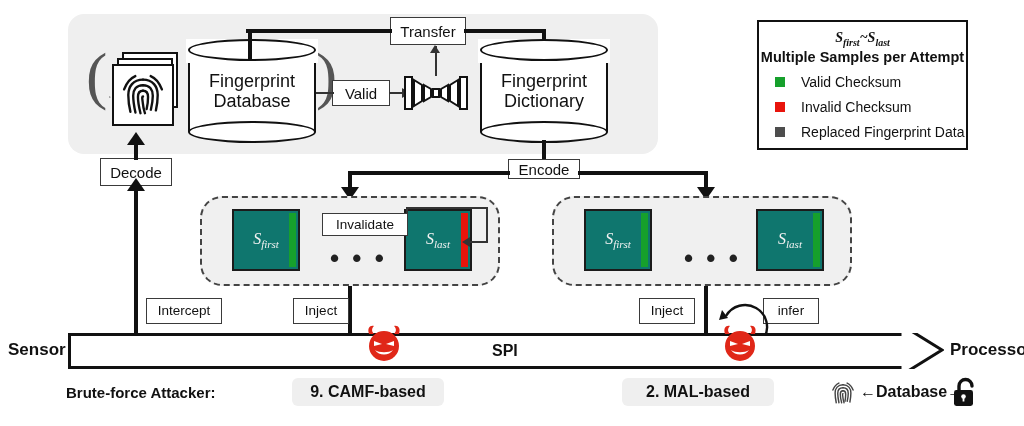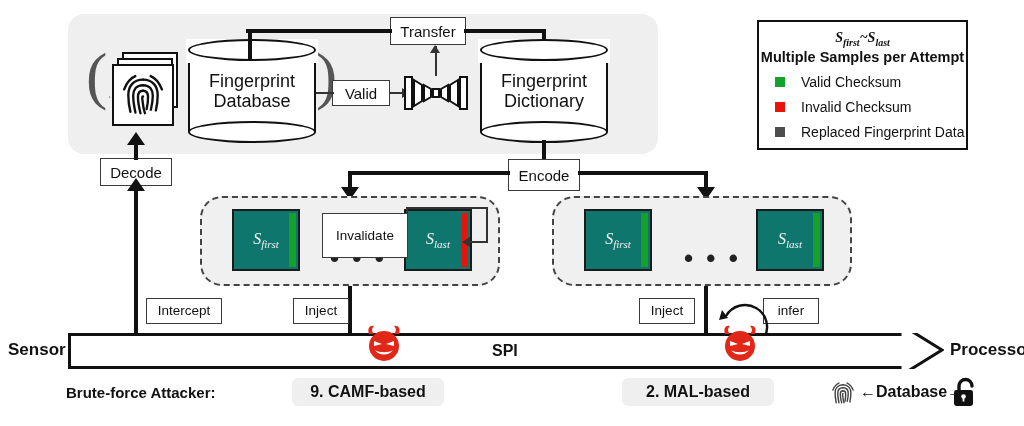--- a/index.html
+++ b/index.html
@@ -175,40 +175,40 @@
     </div>
   </div>
 
   <div class="lbox abs" style="left:100px;top:158px;width:72px;height:28px;">Decode</div>
   <div class="lineV" style="left:134px;top:140px;height:20px;"></div>
   <div class="arrowU" style="left:127px;top:132px;"></div>
   <div class="lineV" style="left:134px;top:186px;height:152px;"></div>
   <div class="arrowU" style="left:127px;top:178px;"></div>
 
   <div class="lineV" style="left:542px;top:140px;height:20px;"></div>
-  <div class="lbox abs" style="left:508px;top:159px;width:72px;height:32px;">Encode</div>
+  <div class="lbox abs" style="left:508px;top:159px;width:72px;height:20px;">Encode</div>
   <div class="lineH" style="left:348px;top:171px;width:162px;"></div>
   <div class="lineH" style="left:578px;top:171px;width:130px;"></div>
   <div class="lineV" style="left:348px;top:171px;height:18px;"></div>
   <div class="arrowD" style="left:341px;top:187px;"></div>
   <div class="lineV" style="left:704px;top:171px;height:18px;"></div>
   <div class="arrowD" style="left:697px;top:187px;"></div>
 
   <div class="dgroup" style="left:200px;top:196px;width:300px;height:90px;"></div>
 
   <div class="sample" style="left:232px;top:209px;width:68px;height:62px;">
     <div class="slab">
       <span>S</span><sub>first</sub>
     </div>
     <div class="strip green" style="right:2.4px;"></div>
   </div>
 
   <div class="dots" style="left:330px;top:245px;">• • •</div>
 
-  <div class="lbox sm abs" style="left:322px;top:213px;width:86px;height:45px;background:#fff;z-index:6;">Invalidate</div>
+  <div class="lbox sm abs" style="left:322px;top:213px;width:86px;height:23px;background:#fff;z-index:6;">Invalidate</div>
 
   <div class="lineH thin" style="left:406px;top:207px;width:82px;z-index:5;"></div>
   <div class="lineV thin" style="left:406px;top:207px;height:8px;z-index:5;"></div>
   <div class="lineV thin" style="left:486px;top:207px;height:36px;z-index:5;"></div>
   <div class="lineH thin" style="left:468px;top:241px;width:20px;z-index:5;"></div>
   <div class="arrowL thin" style="left:462px;top:237px;z-index:5;"></div>
 
   <div class="sample" style="left:404px;top:209px;width:68px;height:62px;">
     <div class="slab">
       <span>S</span><sub>last</sub>

